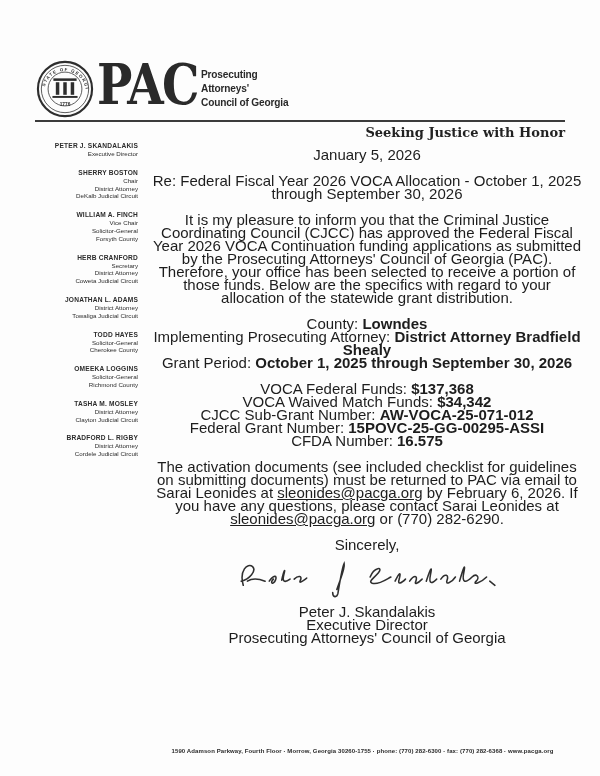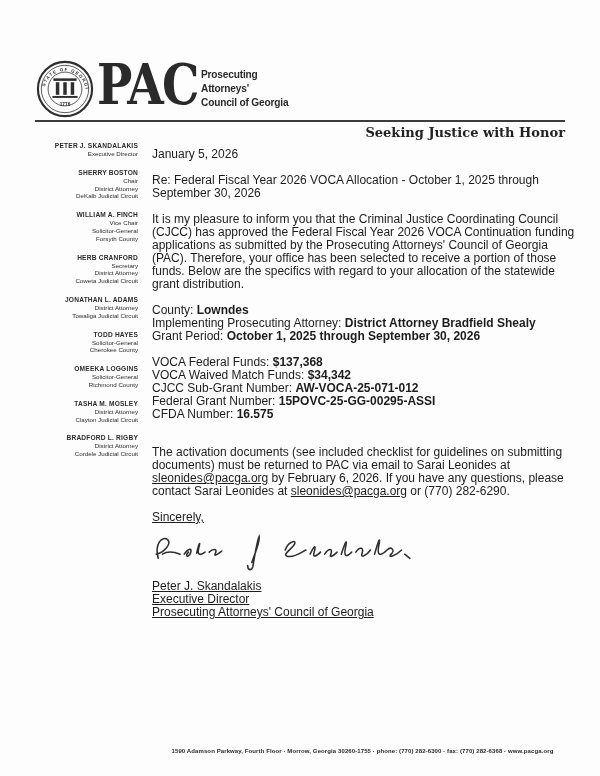--- a/index.html
+++ b/index.html
@@ -27,31 +27,31 @@
     position:absolute; right:35px; top:125px;
     font-family:"DejaVu Serif", serif; font-weight:bold; 
     font-size:13px; color:#222;
   }
   
   .council { position:absolute; left:26px; top:142px; width:112px; text-align:right; color:#2c2c2c; }
   .member { margin-bottom:11px; }
   .mname { font-weight:bold; font-size:6.6px; line-height:8px; letter-spacing:.2px; }
   .mtitle { font-size:6.2px; line-height:7.8px; }
   
-  .body { position:absolute; left:152px; top:148px; width:430px; font-size:12px; line-height:13px; }
+  .body { position:absolute; left:152px; top:148px; width:430px; font-size:15px; line-height:13px;text-align:center; }
   .body p, .body .block { margin-bottom:13px; }
   .dline { display:block; }
   .lbl { font-weight:normal; }
   .val { font-weight:bold; }
   .alloc-head { font-weight:bold; text-decoration:underline; margin-bottom:0 !important; }
-  .alloc-items { margin-bottom:25px; }
+  .alloc-items { margin-bottom:13px; }
   .normal {} 
   .bold { font-weight:normal; }
   .underline { text-decoration:underline; }
-  .sigline { margin-bottom:0 !important;text-decoration:underline; }
+  .sigline { margin-bottom:0 !important; }
   .sig-img { width:260px; height:46px; margin:3px 0 4px 0; }
   
   .footer {
     position:absolute; left:140px; right:15px; top:748px; text-align:center;
     font-weight:bold; font-size:6px; letter-spacing:.1px; color:#2a2a2a;
   }
 </style>
 </head>
 <body>
 

